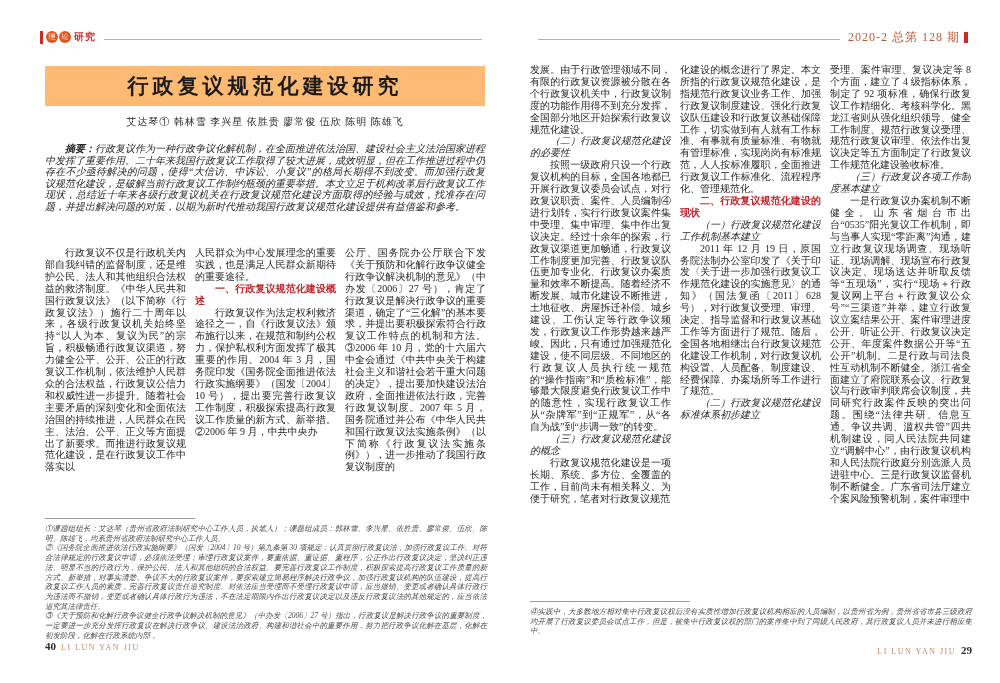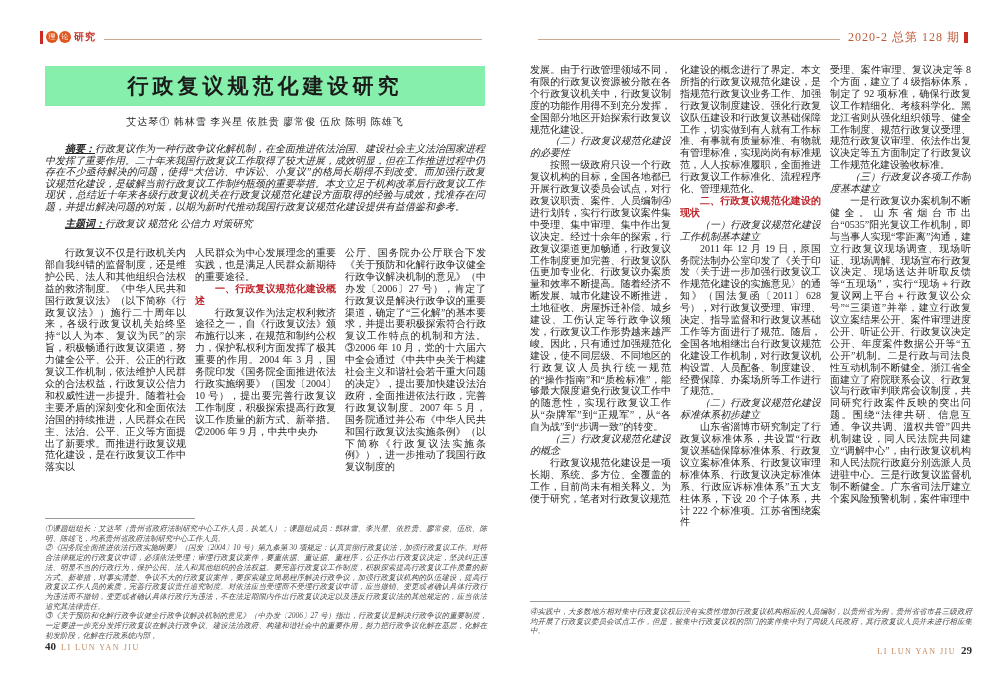--- a/index.html
+++ b/index.html
@@ -14,29 +14,29 @@
   .vbar{display:inline-block;width:3px;height:13px;background:#cc2b24;margin-right:3px;}
   .badge{display:inline-flex;align-items:center;justify-content:center;width:12px;height:12px;
          border-radius:50%;background:#e0561f;color:#fff;font-size:7px;line-height:12px;margin-right:1px;
          font-family:"Liberation Sans",sans-serif;}
   .hdr-title{font-size:10px;font-weight:bold;color:#c3342b;letter-spacing:1px;margin-left:2px;white-space:nowrap;}
   .hrule{flex:1;border-top:1px solid #c9ab92;margin:0 8px;transform:translateY(2px);}
   .issue{font-size:12px;color:#bf5a36;letter-spacing:1px;white-space:nowrap;}
   .issue-bar{display:inline-block;width:4px;height:11px;background:#cc2b24;margin-left:4px;}
 
   
-  .title-box{position:absolute;left:45px;top:66px;width:440px;height:40px;background:#86efac;
+  .title-box{position:absolute;left:45px;top:66px;width:440px;height:40px;background:#fdba74;
              text-align:center;line-height:40px;font-size:21px;font-weight:bold;letter-spacing:4px;color:#1b1b1b;}
   .authors{position:absolute;left:45px;top:115px;width:440px;text-align:center;font-size:10px;
            color:#262626;letter-spacing:1px;}
   .abstract{position:absolute;left:45px;top:143px;width:440px;font-size:10px;line-height:11.6px;
             font-style:italic;text-align:justify;color:#262626;}
   .abs-p{margin:0;text-indent:2em;}
   .kw{margin-top:5px;}
-  .lbl{font-weight:bold;text-decoration:underline;}
+  .lbl{font-weight:bold;}
 
   
   .cols{position:absolute;display:flex;gap:9px;align-items:flex-end;}
   #left-cols{left:45px;top:247px;width:441px;height:256px;}
   #right-cols{left:530px;top:64px;width:441px;height:528px;}
   .col{width:141px;height:100%;overflow:hidden;text-align:justify;font-size:10px;line-height:11.9px;color:#262626;}
   .seg{margin:0;}
   .seg.indent{text-indent:2em;}
   .seg-h2{color:#c1272d;font-weight:bold;}
   .seg-sub{font-style:italic;}
@@ -75,21 +75,20 @@
     <span class="hrule"></span>
     <span class="issue">2020-2 总第 128 期</span>
     <span class="issue-bar"></span>
   </div>
 
   <div class="title-box">行政复议规范化建设研究</div>
   <div class="authors">艾达琴① 韩林雪 李兴星 依胜贵 廖常俊 伍欣 陈明 陈雄飞</div>
 
   <div class="abstract">
     <p class="abs-p"><span class="lbl">摘要：</span><span>行政复议作为一种行政争议化解机制，在全面推进依法治国、建设社会主义法治国家进程中发挥了重要作用。二十年来我国行政复议工作取得了较大进展，成效明显，但在工作推进过程中仍存在不少亟待解决的问题，使得“大信访、中诉讼、小复议”的格局长期得不到改变。而加强行政复议规范化建设，是破解当前行政复议工作制约瓶颈的重要举措。本文立足于机构改革后行政复议工作现状，总结近十年来各级行政复议机关在行政复议规范化建设方面取得的经验与成效，找准存在问题，并提出解决问题的对策，以期为新时代推动我国行政复议规范化建设提供有益借鉴和参考。</span></p>
-    <p class="abs-p kw"><span class="lbl">主题词：</span><span>行政复议  规范化  公信力  对策研究</span></p>
   </div>
 
   <div class="cols" id="left-cols">
     <div class="col">
         <div class="seg seg-p indent">行政复议不仅是行政机关内部自我纠错的监督制度，还是维护公民、法人和其他组织合法权益的救济制度。《中华人民共和国行政复议法》（以下简称《行政复议法》）施行二十周年以来，各级行政复议机关始终坚持“以人为本、复议为民”的宗旨，积极畅通行政复议渠道，努力健全公平、公开、公正的行政复议工作机制，依法维护人民群众的合法权益，行政复议公信力和权威性进一步提升。随着社会主要矛盾的深刻变化和全面依法治国的持续推进，人民群众在民主、法治、公平、正义等方面提出了新要求。而推进行政复议规范化建设，是在行政复议工作中落实以</div>
       </div>
     <div class="col">
         <div class="seg seg-p">人民群众为中心发展理念的重要实践，也是满足人民群众新期待的重要途径。</div>
         <div class="seg seg-h2 indent">一、行政复议规范化建设概述</div>
         <div class="seg seg-p indent">行政复议作为法定权利救济途径之一，自《行政复议法》颁布施行以来，在规范和制约公权力，保护私权利方面发挥了极其重要的作用。2004 年 3 月，国务院印发《国务院全面推进依法行政实施纲要》（国发〔2004〕10 号），提出要完善行政复议工作制度，积极探索提高行政复议工作质量的新方式、新举措。②2006 年 9 月，中共中央办</div>
@@ -117,21 +116,20 @@
         <div class="seg seg-p indent">按照一级政府只设一个行政复议机构的目标，全国各地都已开展行政复议委员会试点，对行政复议职责、案件、人员编制④进行划转，实行行政复议案件集中受理、集中审理、集中作出复议决定。经过十余年的探索，行政复议渠道更加畅通，行政复议工作制度更加完善、行政复议队伍更加专业化、行政复议办案质量和效率不断提高。随着经济不断发展、城市化建设不断推进，土地征收、房屋拆迁补偿、城乡建设、工伤认定等行政争议频发，行政复议工作形势越来越严峻。因此，只有通过加强规范化建设，使不同层级、不同地区的行政复议人员执行统一规范的“操作指南”和“质检标准”，能够最大限度避免行政复议工作中的随意性，实现行政复议工作从“杂牌军”到“正规军”，从“各自为战”到“步调一致”的转变。</div>
         <div class="seg seg-sub indent">（三）行政复议规范化建设的概念</div>
         <div class="seg seg-p indent">行政复议规范化建设是一项长期、系统、多方位、全覆盖的工作，目前尚未有相关释义。为便于研究，笔者对行政复议规范</div>
       </div>
     <div class="col">
         <div class="seg seg-p">化建设的概念进行了界定。本文所指的行政复议规范化建设，是指规范行政复议业务工作、加强行政复议制度建设、强化行政复议队伍建设和行政复议基础保障工作，切实做到有人就有工作标准、有事就有质量标准、有物就有管理标准，实现岗岗有标准规范，人人按标准履职，全面推进行政复议工作标准化、流程程序化、管理规范化。</div>
         <div class="seg seg-h2 indent">二、行政复议规范化建设的现状</div>
         <div class="seg seg-sub indent">（一）行政复议规范化建设工作机制基本建立</div>
         <div class="seg seg-p indent">2011 年 12 月 19 日，原国务院法制办公室印发了《关于印发〈关于进一步加强行政复议工作规范化建设的实施意见〉的通知》（国法复函〔2011〕628 号），对行政复议受理、审理、决定、指导监督和行政复议基础工作等方面进行了规范。随后，全国各地相继出台行政复议规范化建设工作机制，对行政复议机构设置、人员配备、制度建设、经费保障、办案场所等工作进行了规范。</div>
         <div class="seg seg-sub indent">（二）行政复议规范化建设标准体系初步建立</div>
-        <div class="seg seg-p indent">山东省淄博市研究制定了行政复议标准体系，共设置“行政复议基础保障标准体系、行政复议立案标准体系、行政复议审理标准体系、行政复议决定标准体系、行政应诉标准体系”五大支柱体系，下设 20 个子体系，共计 222 个标准项。江苏省围绕案件</div>
       </div>
     <div class="col">
         <div class="seg seg-p">受理、案件审理、复议决定等 8 个方面，建立了 4 级指标体系，制定了 92 项标准，确保行政复议工作精细化、考核科学化。黑龙江省则从强化组织领导、健全工作制度、规范行政复议受理、规范行政复议审理、依法作出复议决定等五方面制定了行政复议工作规范化建设验收标准。</div>
         <div class="seg seg-sub indent">（三）行政复议各项工作制度基本建立</div>
         <div class="seg seg-p indent">一是行政复议办案机制不断健全。山东省烟台市出台“0535”阳光复议工作机制，即与当事人实现“零距离”沟通，建立行政复议现场调查、现场听证、现场调解、现场宣布行政复议决定、现场送达并听取反馈等“五现场”，实行“现场＋行政复议网上平台＋行政复议公众号”“三渠道”并举，建立行政复议立案结果公开、案件审理进度公开、听证公开、行政复议决定公开、年度案件数据公开等“五公开”机制。二是行政与司法良性互动机制不断健全。浙江省全面建立了府院联系会议、行政复议与行政审判联席会议制度，共同研究行政案件反映的突出问题。围绕“法律共研、信息互通、争议共调、滥权共管”四共机制建设，同人民法院共同建立“调解中心”，由行政复议机构和人民法院行政庭分别选派人员进驻中心。三是行政复议监督机制不断健全。广东省司法厅建立个案风险预警机制，案件审理中</div>
       </div>
   </div>
 
   <div class="fnote-sep sep-right"></div>
   <div class="fnotes fnotes-right">

